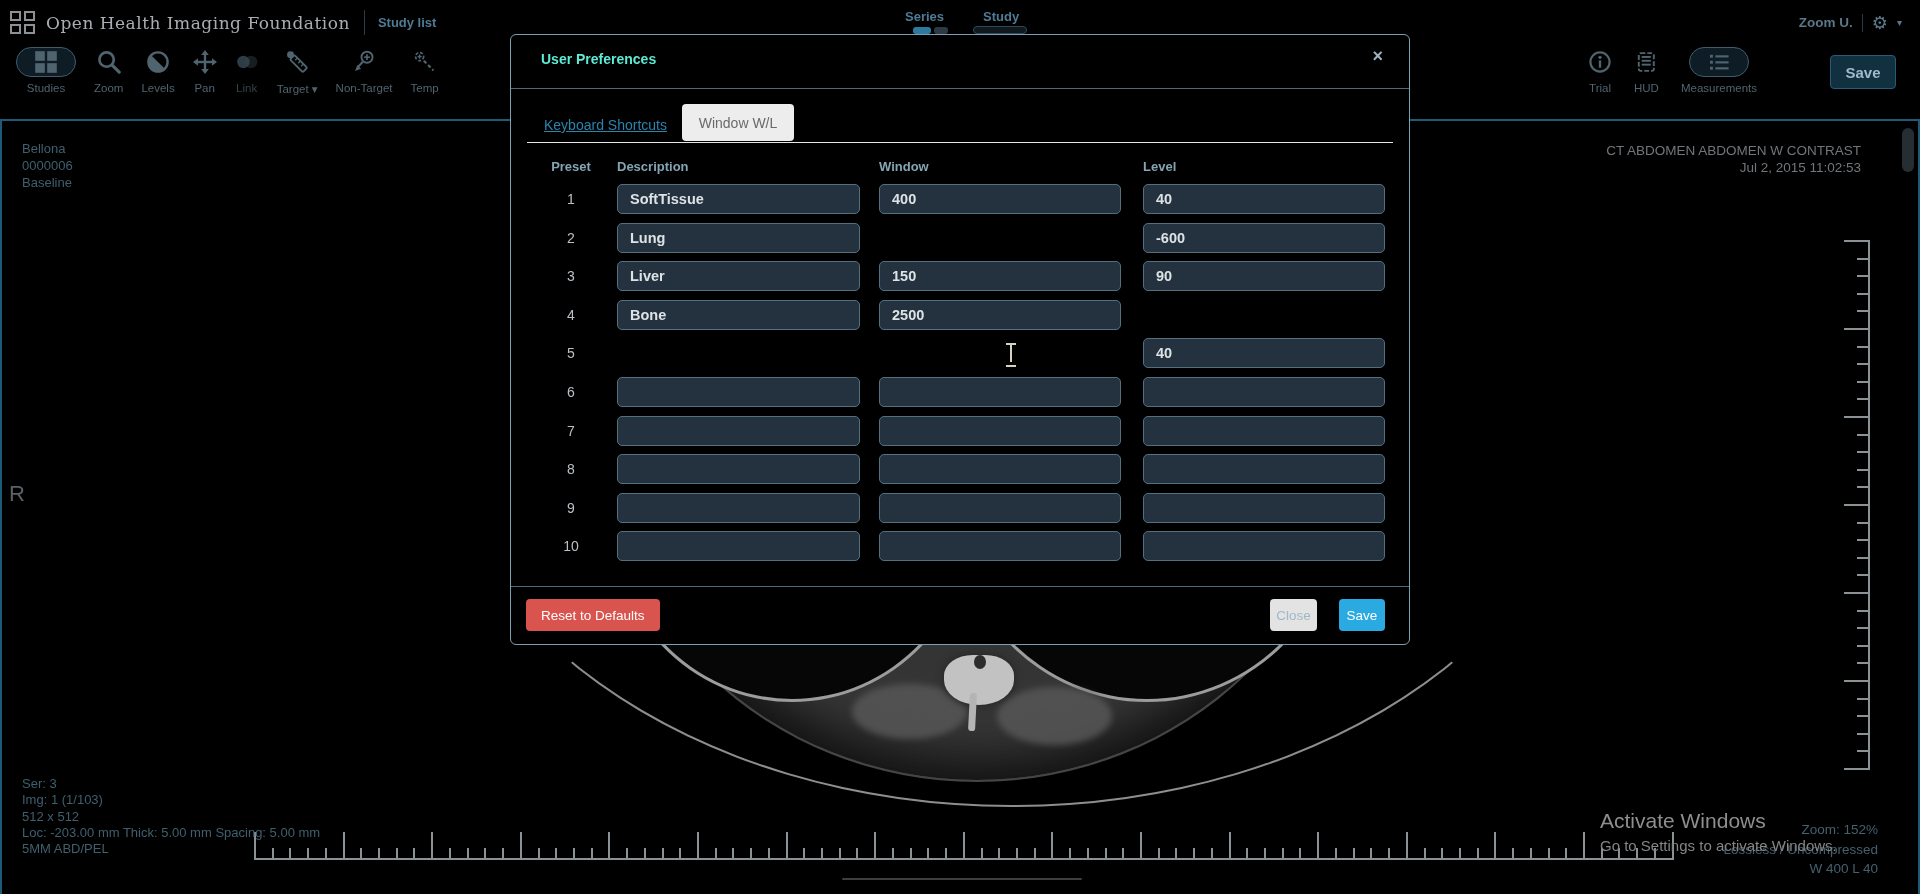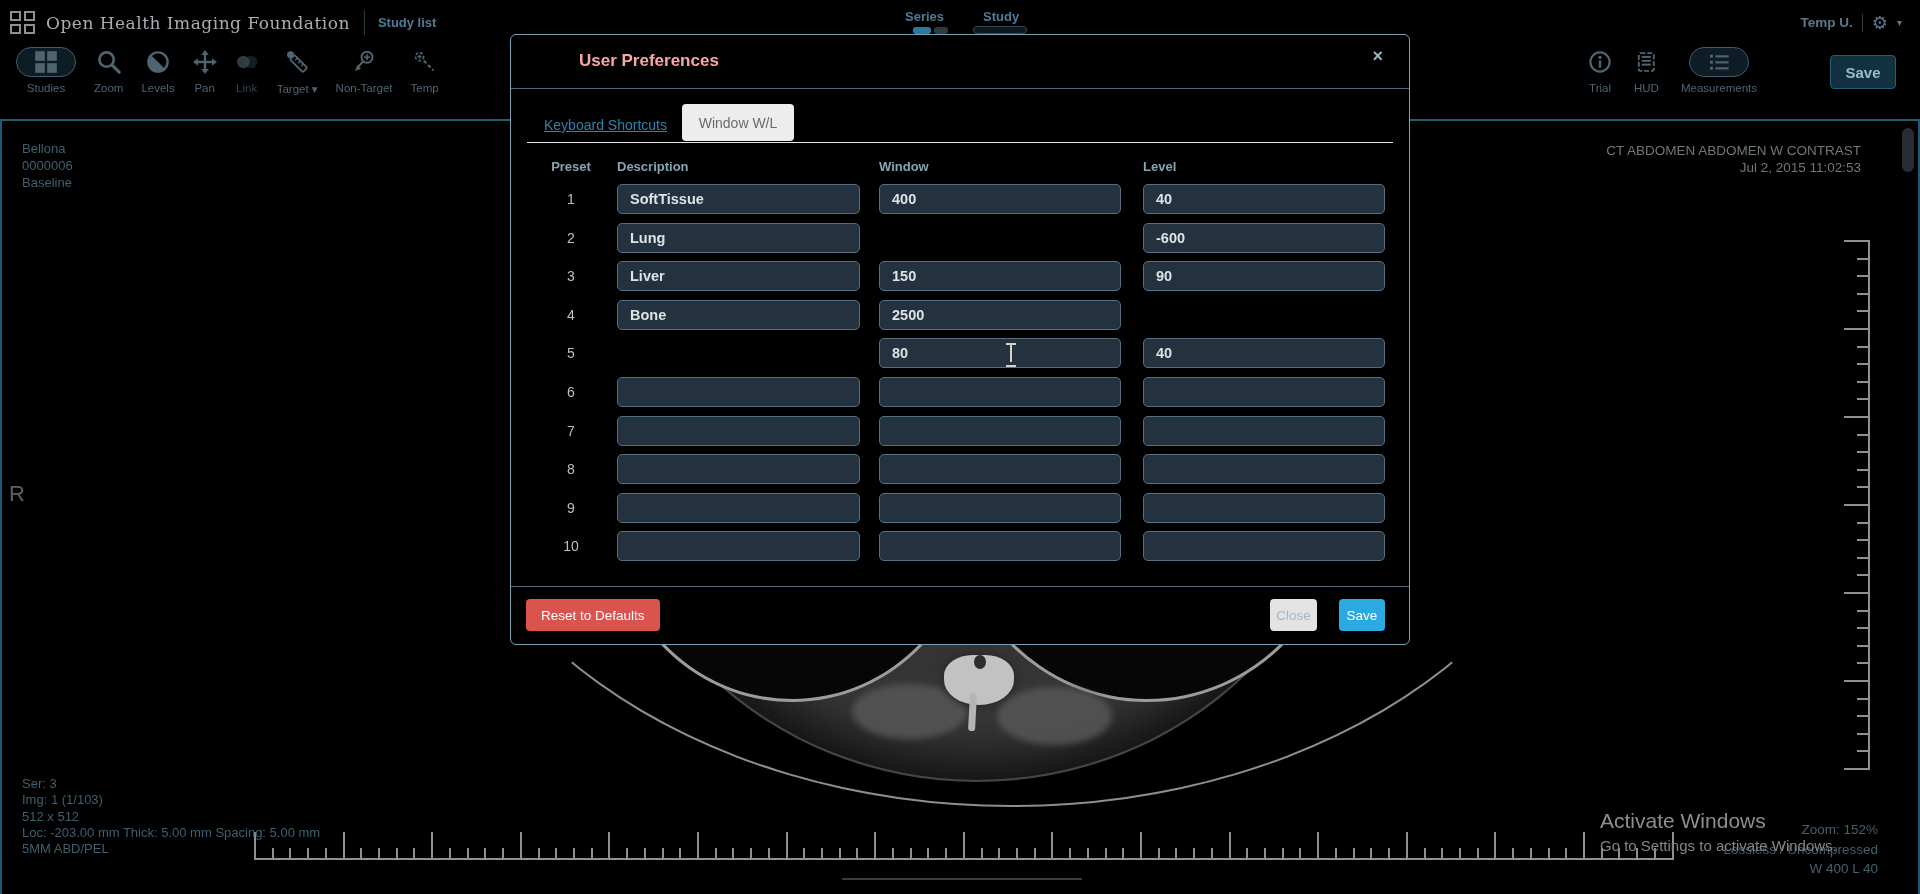--- a/index.html
+++ b/index.html
@@ -61,21 +61,21 @@
   
   .hruler { position:absolute; left:252px; top:713px; width:1420px; height:26px; border-bottom:2px solid #8b9296; z-index:4; }
   .hruler i { position:absolute; bottom:0; width:2px; background:#8b9296; }
   .vruler { position:absolute; left:1842px; top:119px; width:26px; height:530px; border-right:2px solid #8b9296; z-index:4; }
   .vruler i { position:absolute; right:0; height:2px; background:#8b9296; }
   .scroll-thumb { position:absolute; left:1900px; top:7px; width:12px; height:44px; background:#262d33; border-radius:6px; z-index:6; }
 
   
   .modal { position:absolute; left:510px; top:34px; width:900px; height:611px; background:#000; border:1px solid #7aa0b4; border-radius:6px; z-index:50; }
   .m-header { position:absolute; left:0; top:0; width:100%; height:54px; border-bottom:1px solid #4e6a78; }
-  .m-title { position:absolute; left:30px; top:16px; font-size:17px; font-weight:bold; color:#fca5a5;margin-left:38px; }
+  .m-title { position:absolute; left:30px; top:16px; font-size:14px; font-weight:bold; color:#5eead4; }
   .m-close { position:absolute; right:26px; top:11px; font-size:18px; font-weight:bold; color:#9db4c0; cursor:pointer; }
   .tab-underline { position:absolute; left:16px; right:16px; top:107px; height:1px; background:#e6e6e6; }
   .tab-link { position:absolute; left:33px; top:82px; font-size:14px; color:#2a84ad; cursor:pointer;text-decoration:underline; }
   .tab-active { position:absolute; left:171px; top:69px; width:112px; height:37px; background:#ededed; border-radius:4px; color:#6a6a6a; font-size:14px; display:flex; align-items:center; justify-content:center; z-index:2; cursor:pointer; }
   .t-head { position:absolute; top:124px; font-size:13px; font-weight:bold; color:#84a5b4; }
   .th-preset { left:30px; width:60px; text-align:center; }
   .th-desc { left:106px; } .th-win { left:368px; } .th-lvl { left:632px; }
   .prow { position:absolute; left:0; width:100%; height:30px; }
   .pnum { position:absolute; left:30px; width:60px; text-align:center; line-height:30px; font-size:14px; color:#b9c1c6; }
   .pfield { position:absolute; height:30px; background:#243240; border:1px solid #52707f; border-radius:5px; color:#dde2e5; font-size:14.5px; font-weight:bold; font-family:"Liberation Sans",sans-serif; padding:0 12px; outline:none; }
@@ -256,21 +256,21 @@
     <span class="logo-grid">
         <span></span>
         <span></span>
         <span></span>
         <span></span>
       </span>
     <span class="logo-title">Open Health Imaging Foundation</span>
     <span class="top-sep"></span>
     <span class="studylist">Study list</span>
     <span class="top-right">
-      <span class="user-name">Temp U.</span>
+      <span class="user-name">Zoom U.</span>
       <span class="user-sep"></span>
       <span class="gear">⚙</span>
       <span class="caret">▾</span>
     </span>
   </header>
 
   <span class="panel-label" style="left:905px;">Series</span>
   <span class="panel-label" style="left:983px;">Study</span>
   <span class="stub" style="left:913px; top:27px; width:18px; height:7px; background:#2e7a9e;"></span>
   <span class="stub" style="left:934px; top:27px; width:14px; height:7px; background:#2c3a44;"></span>
@@ -434,21 +434,20 @@
           <input type="text" class="pfield fwin" value="150" style="">
           <input type="text" class="pfield flvl" value="90" style="">
         </div>
         <div class="prow" style="top: 264.8px;">
           <span class="pnum">4</span>
           <input type="text" class="pfield fdesc" value="Bone" style="">
           <input type="text" class="pfield fwin" value="2500" style="">
         </div>
         <div class="prow" style="top: 303.4px;">
           <span class="pnum">5</span>
-          <input type="text" class="pfield fwin" value="80" style="">
           <input type="text" class="pfield flvl" value="40" style="">
         </div>
         <div class="prow" style="top: 342px;">
           <span class="pnum">6</span>
           <input type="text" class="pfield fdesc" style="">
           <input type="text" class="pfield fwin" style="">
           <input type="text" class="pfield flvl" style="">
         </div>
         <div class="prow" style="top: 380.6px;">
           <span class="pnum">7</span>

